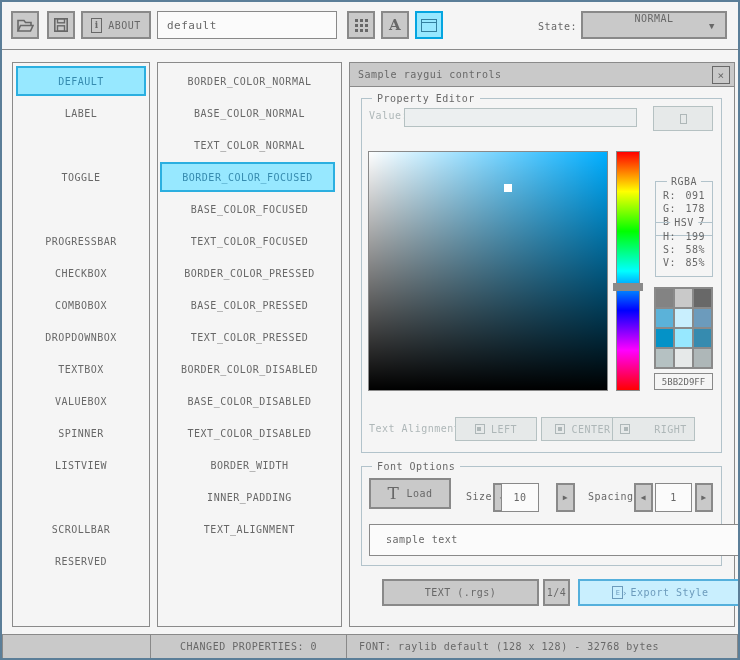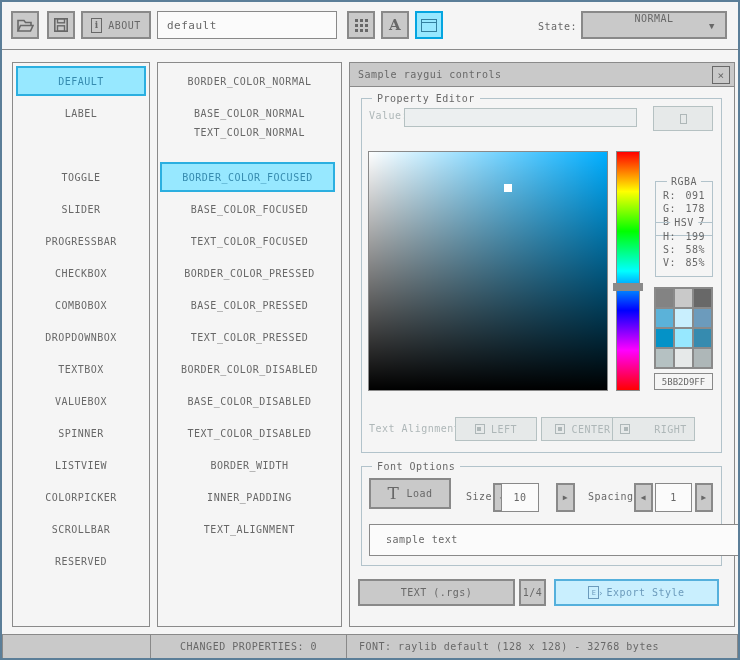--- a/index.html
+++ b/index.html
@@ -156,21 +156,21 @@
   .sp-dec { left:284px; } .sp-val { left:305px; width:37px; } .sp-inc { left:345px; width:18px; }
 
   .sample-box {
     position:absolute; left:19px; top:461px; width:417px; height:32px;
     background:#fbfbfb; border:1px solid #898989; padding:9px 16px;
   }
 
   
   .act-btn {
     position:absolute; top:516px; height:27px; background:#c9c9c9; border:2px solid #898989;
-    display:flex; align-items:center; justify-content:center; cursor:pointer; gap:7px;
+    display:flex; align-items:center; justify-content:center; cursor:pointer; gap:7px;margin-left:24px;
   }
   .b-rgs { left:8px; width:157px; }
   .b-quarter { left:169px; width:27px; }
   .b-export { left:204px; width:165px; background:#c9effe; border-color:#55b0dc; color:#6c9bbc; }
   .export-ico { width:11px; height:13px; border:1px solid #6c9bbc; position:relative;
                 display:flex; align-items:center; justify-content:center; font-size:7px; color:#6c9bbc; letter-spacing:0; }
   .export-ico::after { content:"›"; position:absolute; right:-5px; top:1px; font-size:9px; color:#6c9bbc; }
 
   
   .statusbar { position:absolute; left:0; top:632px; width:736px; height:25px; }
@@ -226,38 +226,36 @@
   <div class="state-dd">
     <span class="txt">NORMAL</span>
     <span class="chev">▼</span>
   </div>
   <div class="tb-sep"></div>
 
   <div class="panel list-left">
     <div class="litem selected" style="top:3px">DEFAULT</div>
     <div class="litem" style="top:35px">LABEL</div>
     <div class="litem" style="top:99px">TOGGLE</div>
-    <div class="litem" style="top:131px">SLIDER</div>
     <div class="litem" style="top:163px">PROGRESSBAR</div>
     <div class="litem" style="top:195px">CHECKBOX</div>
     <div class="litem" style="top:227px">COMBOBOX</div>
     <div class="litem" style="top:259px">DROPDOWNBOX</div>
     <div class="litem" style="top:291px">TEXTBOX</div>
     <div class="litem" style="top:323px">VALUEBOX</div>
     <div class="litem" style="top:355px">SPINNER</div>
     <div class="litem" style="top:387px">LISTVIEW</div>
-    <div class="litem" style="top:419px">COLORPICKER</div>
     <div class="litem" style="top:451px">SCROLLBAR</div>
     <div class="litem" style="top:483px">RESERVED</div>
   </div>
 
   <div class="panel list-mid">
     <div class="litem" style="top:3px">BORDER_COLOR_NORMAL</div>
     <div class="litem" style="top:35px">BASE_COLOR_NORMAL</div>
-    <div class="litem" style="top:54px">TEXT_COLOR_NORMAL</div>
+    <div class="litem" style="top:67px">TEXT_COLOR_NORMAL</div>
     <div class="litem selected" style="top:99px">BORDER_COLOR_FOCUSED</div>
     <div class="litem" style="top:131px">BASE_COLOR_FOCUSED</div>
     <div class="litem" style="top:163px">TEXT_COLOR_FOCUSED</div>
     <div class="litem" style="top:195px">BORDER_COLOR_PRESSED</div>
     <div class="litem" style="top:227px">BASE_COLOR_PRESSED</div>
     <div class="litem" style="top:259px">TEXT_COLOR_PRESSED</div>
     <div class="litem" style="top:291px">BORDER_COLOR_DISABLED</div>
     <div class="litem" style="top:323px">BASE_COLOR_DISABLED</div>
     <div class="litem" style="top:355px">TEXT_COLOR_DISABLED</div>
     <div class="litem" style="top:387px">BORDER_WIDTH</div>

